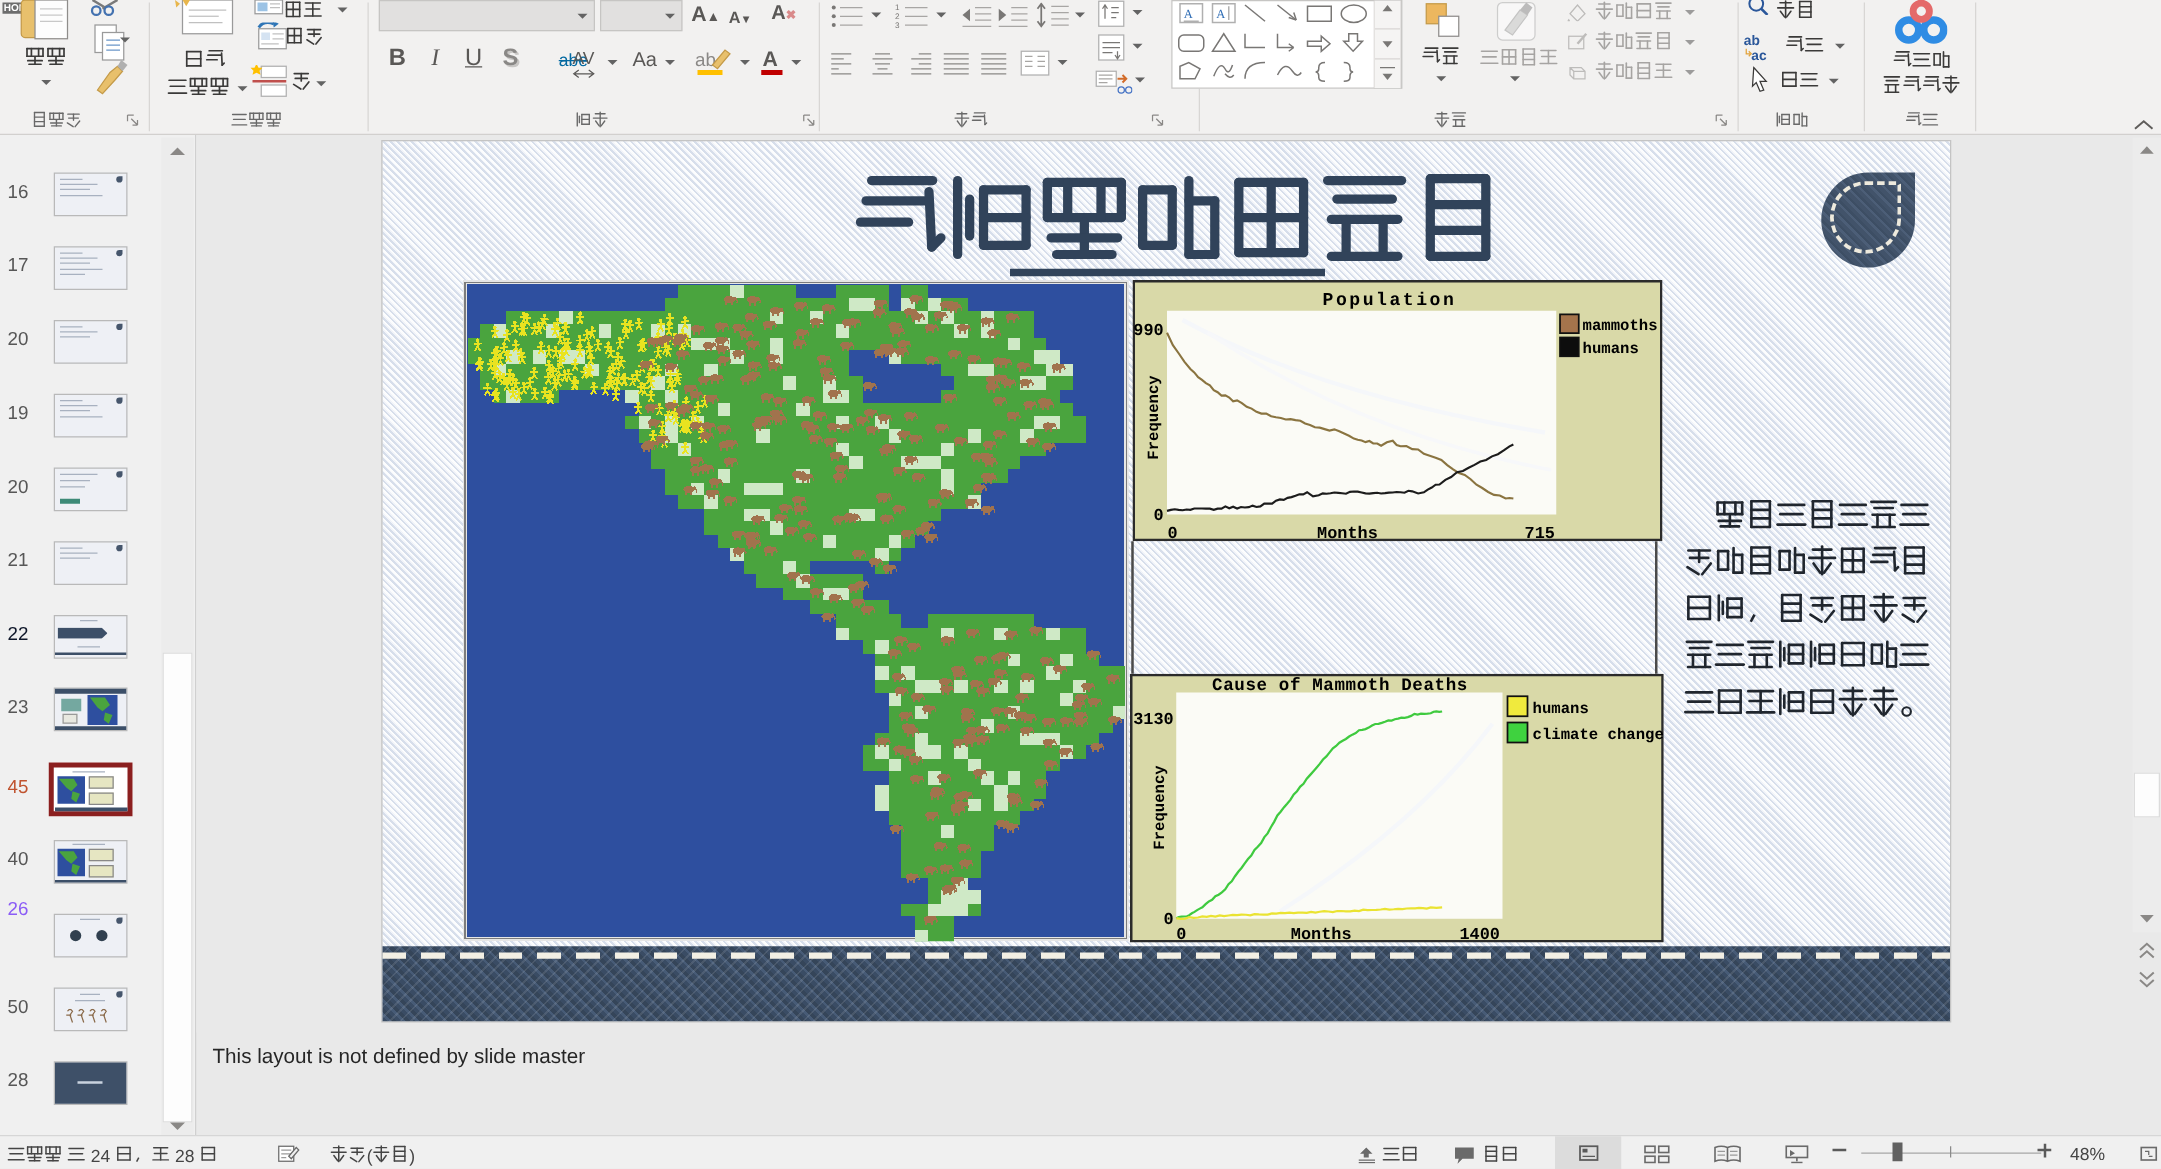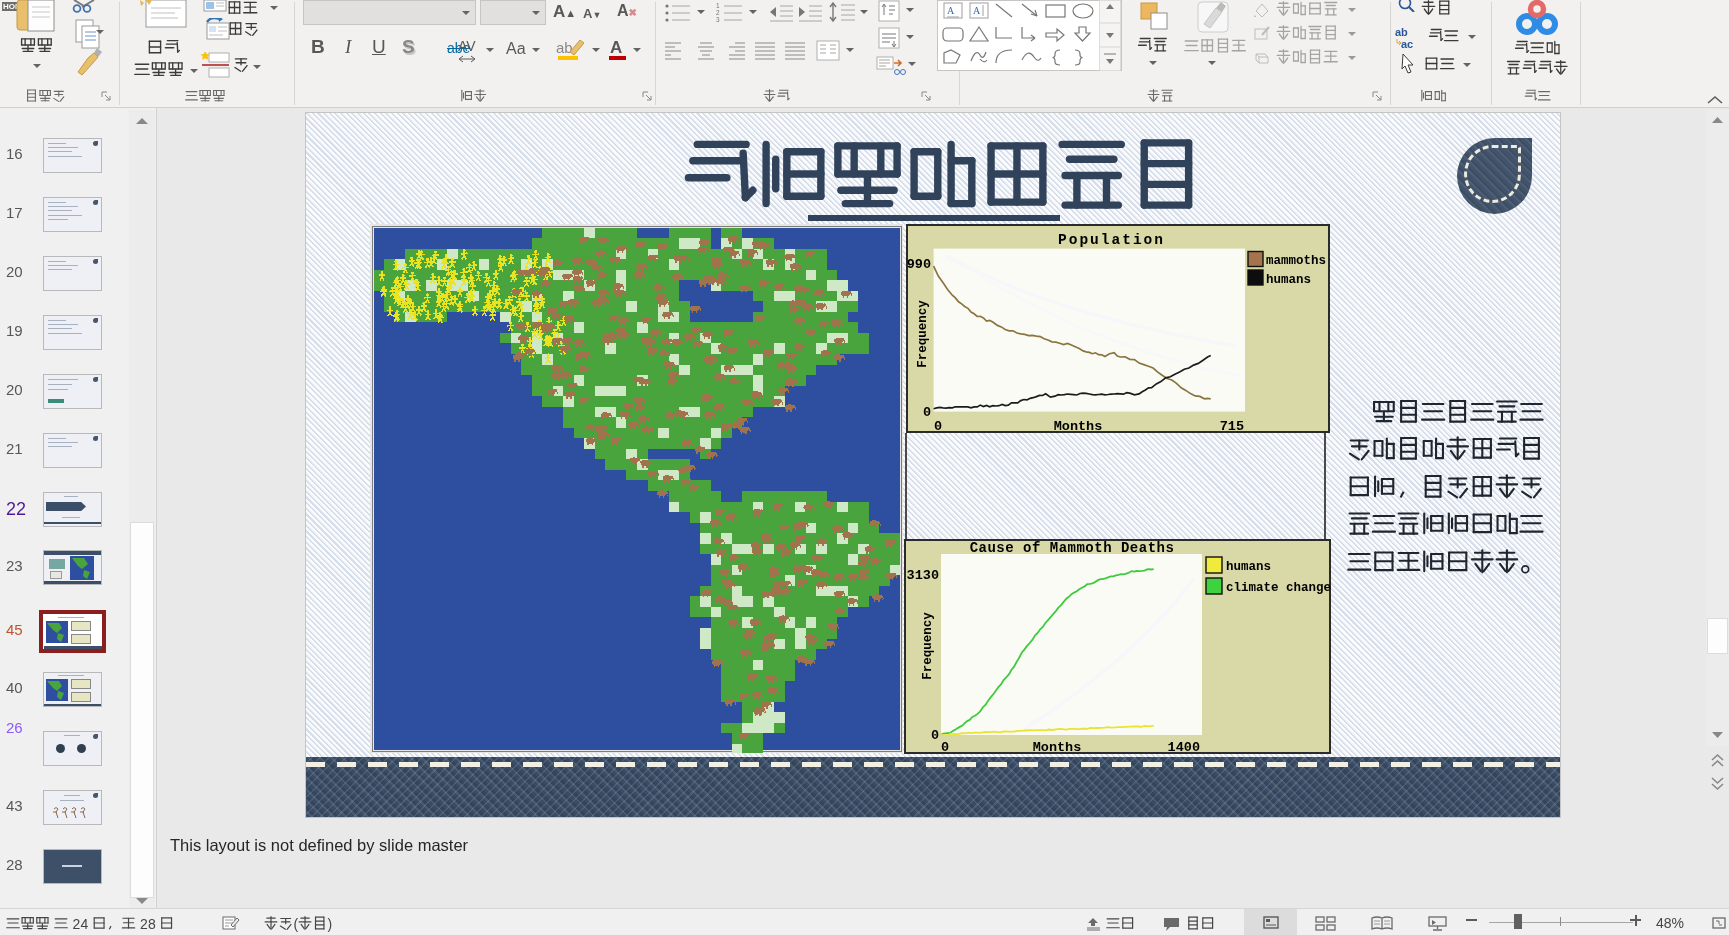--- a/index.html
+++ b/index.html
@@ -826,21 +826,21 @@
     <div class="abs" style="left:48.0px;top:276.0px;width:24.0px;height:1px;background:#a8b1c0"></div>
     <div class="abs" style="left:48.0px;top:281.0px;width:20.0px;height:1px;background:#a8b1c0"></div>
     <div class="abs" style="left:48.0px;top:291.0px;width:16px;height:4px;background:#3d8a78"></div>
     <div class="abs" style="left:93.0px;top:269.0px;width:5px;height:5px;border-radius:50% 0 50% 50%;background:#46566c"></div>
     <div class="abs" style="left:6px;top:332px;width:28px;font-size:15px;color:#575757">21</div>
     <div class="abs" style="left:43px;top:325px;width:59px;height:35px;border:1px solid #b9b9b9;background:#eef0f5"></div>
     <div class="abs" style="left:48.0px;top:330.0px;width:18.0px;height:1px;background:#a8b1c0"></div>
     <div class="abs" style="left:48.0px;top:334.0px;width:30.0px;height:1px;background:#a8b1c0"></div>
     <div class="abs" style="left:48.0px;top:338.0px;width:24.0px;height:1px;background:#a8b1c0"></div>
     <div class="abs" style="left:93.0px;top:328.0px;width:5px;height:5px;border-radius:50% 0 50% 50%;background:#46566c"></div>
-    <div class="abs" style="left:6px;top:391px;width:28px;font-size:18px;color:#4c1d95">22</div>
+    <div class="abs" style="left:6px;top:391px;width:28px;font-size:15px;color:#0f172a">22</div>
     <div class="abs" style="left:43px;top:384px;width:59px;height:35px;border:1px solid #b9b9b9;background:#eef0f5"></div>
     <div class="abs" style="left:64.0px;top:388.0px;width:14.0px;height:1px;background:#a8b1c0"></div>
     <div class="abs" style="left:46.0px;top:394.0px;width:40px;height:9px;background:#3c4f68;clip-path:polygon(0 0,88% 0,100% 50%,88% 100%,0 100%)"></div>
     <div class="abs" style="left:44.0px;top:414.0px;width:57.0px;height:2px;background:#3c4f68"></div>
     <div class="abs" style="left:62.0px;top:409.0px;width:18.0px;height:1px;background:#a8b1c0"></div>
     <div class="abs" style="left:6px;top:449px;width:28px;font-size:15px;color:#575757">23</div>
     <div class="abs" style="left:43px;top:442px;width:59px;height:35px;border:1px solid #b9b9b9;background:#eef0f5"></div>
     <div class="abs" style="left:44.0px;top:443.0px;width:57.0px;height:4px;background:#3c4f68"></div>
     <div class="abs" style="left:49.0px;top:451.0px;width:16px;height:10px;background:#74a8a0"></div>
     <div class="abs" style="left:50.0px;top:463.0px;width:12px;height:8px;background:#e8e8e0;border:1px solid #999"></div>
@@ -868,21 +868,21 @@
     </svg>
     <div class="abs" style="left:71.0px;top:571.0px;width:20px;height:10px;background:#e6e6c2;border:1px solid #888"></div>
     <div class="abs" style="left:71.0px;top:584.0px;width:20px;height:10px;background:#e6e6c2;border:1px solid #888"></div>
     <div class="abs" style="left:44.0px;top:596.0px;width:57.0px;height:2px;background:#3c4f68"></div>
     <div class="abs" style="left:6px;top:611px;width:28px;font-size:15px;color:#8b5cf6">26</div>
     <div class="abs" style="left:43px;top:623px;width:59px;height:35px;border:1px solid #b9b9b9;background:#eef0f5"></div>
     <div class="abs" style="left:64.0px;top:627.0px;width:16.0px;height:1px;background:#a8b1c0"></div>
     <div class="abs" style="left:56.0px;top:636.0px;width:9px;height:9px;border-radius:50%;background:#31404f"></div>
     <div class="abs" style="left:77.0px;top:636.0px;width:9px;height:9px;border-radius:50%;background:#31404f"></div>
     <div class="abs" style="left:93.0px;top:626.0px;width:5px;height:5px;border-radius:50% 0 50% 50%;background:#46566c"></div>
-    <div class="abs" style="left:6px;top:689px;width:28px;font-size:15px;color:#575757">43</div>
+    <div class="abs" style="left:6px;top:689px;width:28px;font-size:15px;color:#575757">50</div>
     <div class="abs" style="left:43px;top:682px;width:59px;height:35px;border:1px solid #b9b9b9;background:#eef0f5"></div>
     <div class="abs" style="left:64.0px;top:687.0px;width:16.0px;height:1px;background:#a8b1c0"></div>
     <div class="abs" style="left:60.0px;top:692.0px;width:24.0px;height:1px;background:#a8b1c0"></div>
     <svg class="abs" style="left:52.0px;top:699.0px" width="40" height="12">
       <path d="M2 2 q2 -3 4 0 l-2 3 l2 6 M1 5 l4 0" stroke="#8a6a4a" fill="none" stroke-width="1"></path>
       <path d="M11 2 q2 -3 4 0 l-2 3 l2 6 M10 5 l4 0" stroke="#8a6a4a" fill="none" stroke-width="1"></path>
       <path d="M20 2 q2 -3 4 0 l-2 3 l2 6 M19 5 l4 0" stroke="#8a6a4a" fill="none" stroke-width="1"></path>
       <path d="M29 2 q2 -3 4 0 l-2 3 l2 6 M28 5 l4 0" stroke="#8a6a4a" fill="none" stroke-width="1"></path>
     </svg>
     <div class="abs" style="left:93.0px;top:685.0px;width:5px;height:5px;border-radius:50% 0 50% 50%;background:#46566c"></div>

